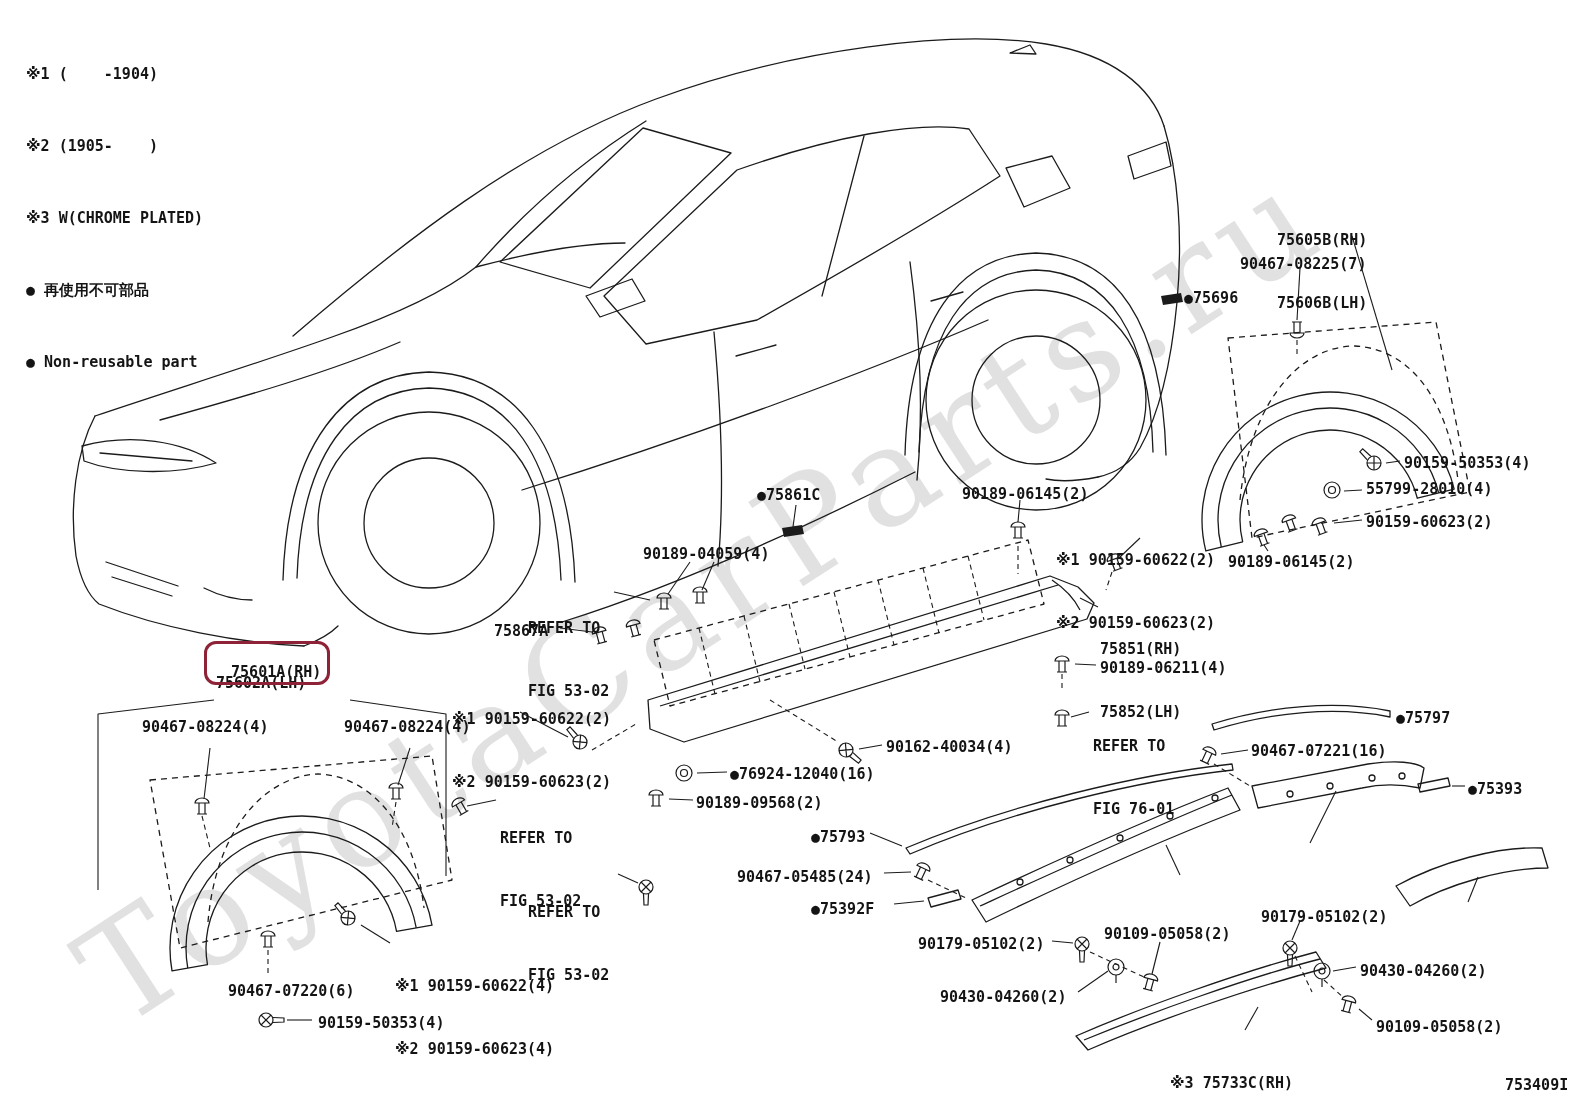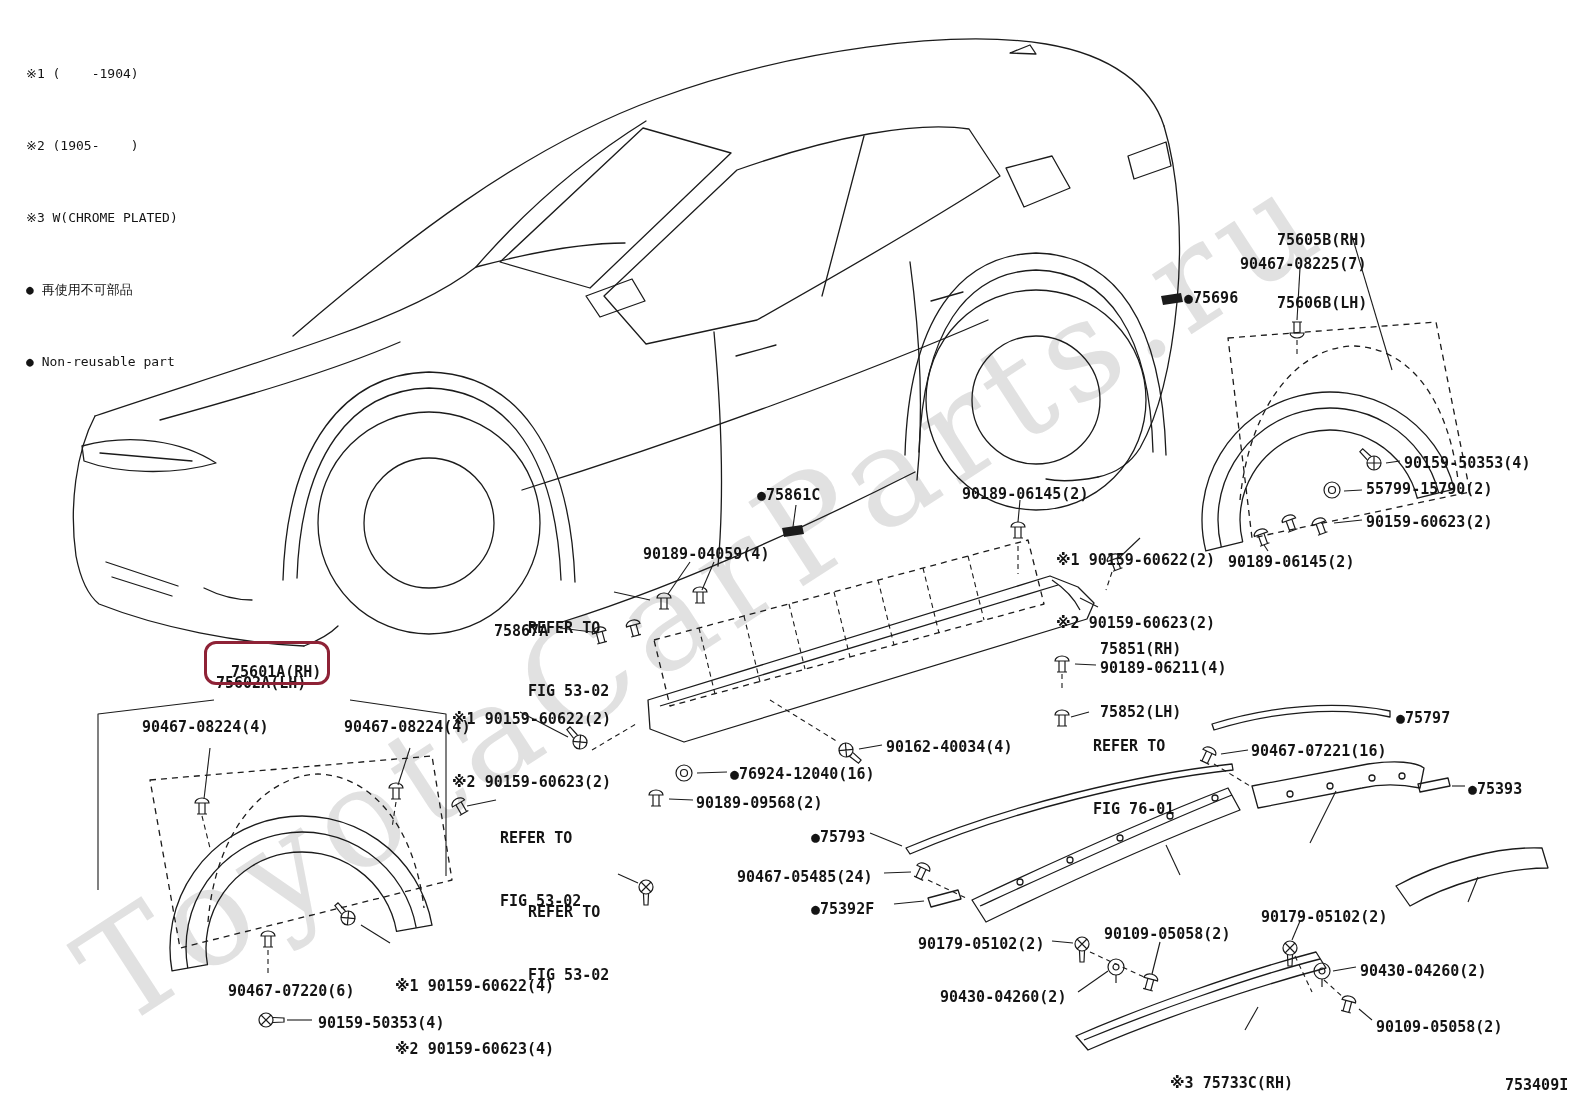--- a/index.html
+++ b/index.html
@@ -1,20 +1,20 @@
 <!DOCTYPE html>
 <html><head>
 <meta charset="utf-8">
 <style>
   html,body{margin:0;padding:0;background:#ffffff;}
   .stage{position:relative;width:1592px;height:1099px;background:#fff;overflow:hidden;
          font-family:"DejaVu Sans Mono","DejaVu Sans",monospace;color:#141414;}
   .stage svg{position:absolute;left:0;top:0;}
   .lbl{position:absolute;font-weight:bold;font-size:15px;line-height:21px;white-space:pre;z-index:5;}
-  .legend{position:absolute;left:26px;top:14px;font-weight:normal;font-size:13px;line-height:24px;white-space:pre;z-index:5;}
+  .legend{position:absolute;left:26px;top:14px;font-weight:bold;font-size:15px;line-height:24px;white-space:pre;z-index:5;}
   .hlbox{position:absolute;left:204px;top:641px;border:3px solid #8e2236;border-radius:12px;
          padding:1px 6px;font-weight:bold;font-size:15px;white-space:pre;z-index:6;background:transparent;}
   .code{position:absolute;left:1505px;top:1076px;font-weight:bold;font-size:15px;z-index:5;}
 </style>
 </head>
 <body>
 
 <div class="stage">
 
 <svg width="1592" height="1099" viewBox="0 0 1592 1099">
@@ -247,21 +247,21 @@
   <div>● Non-reusable part</div>
 </div>
 
 <div class="lbl" style="left:1277px;top:188px">
   <div>75605B(RH)</div>
   <div>75606B(LH)</div>
 </div>
 <div class="lbl" style="left:1240px;top:254px">90467-08225(7)</div>
 <div class="lbl" style="left:1184px;top:288px">●75696</div>
 <div class="lbl" style="left:1404px;top:453px">90159-50353(4)</div>
-<div class="lbl" style="left:1366px;top:479px">55799-15790(2)</div>
+<div class="lbl" style="left:1366px;top:479px">55799-28010(4)</div>
 <div class="lbl" style="left:1366px;top:512px">90159-60623(2)</div>
 <div class="lbl" style="left:1228px;top:552px">90189-06145(2)</div>
 <div class="lbl" style="left:962px;top:484px">90189-06145(2)</div>
 <div class="lbl" style="left:1056px;top:508px">
   <div>※1 90159-60622(2)</div>
   <div>※2 90159-60623(2)</div>
 </div>
 <div class="lbl" style="left:757px;top:485px">●75861C</div>
 <div class="lbl" style="left:643px;top:544px">90189-04059(4)</div>
 <div class="lbl" style="left:528px;top:576px">

